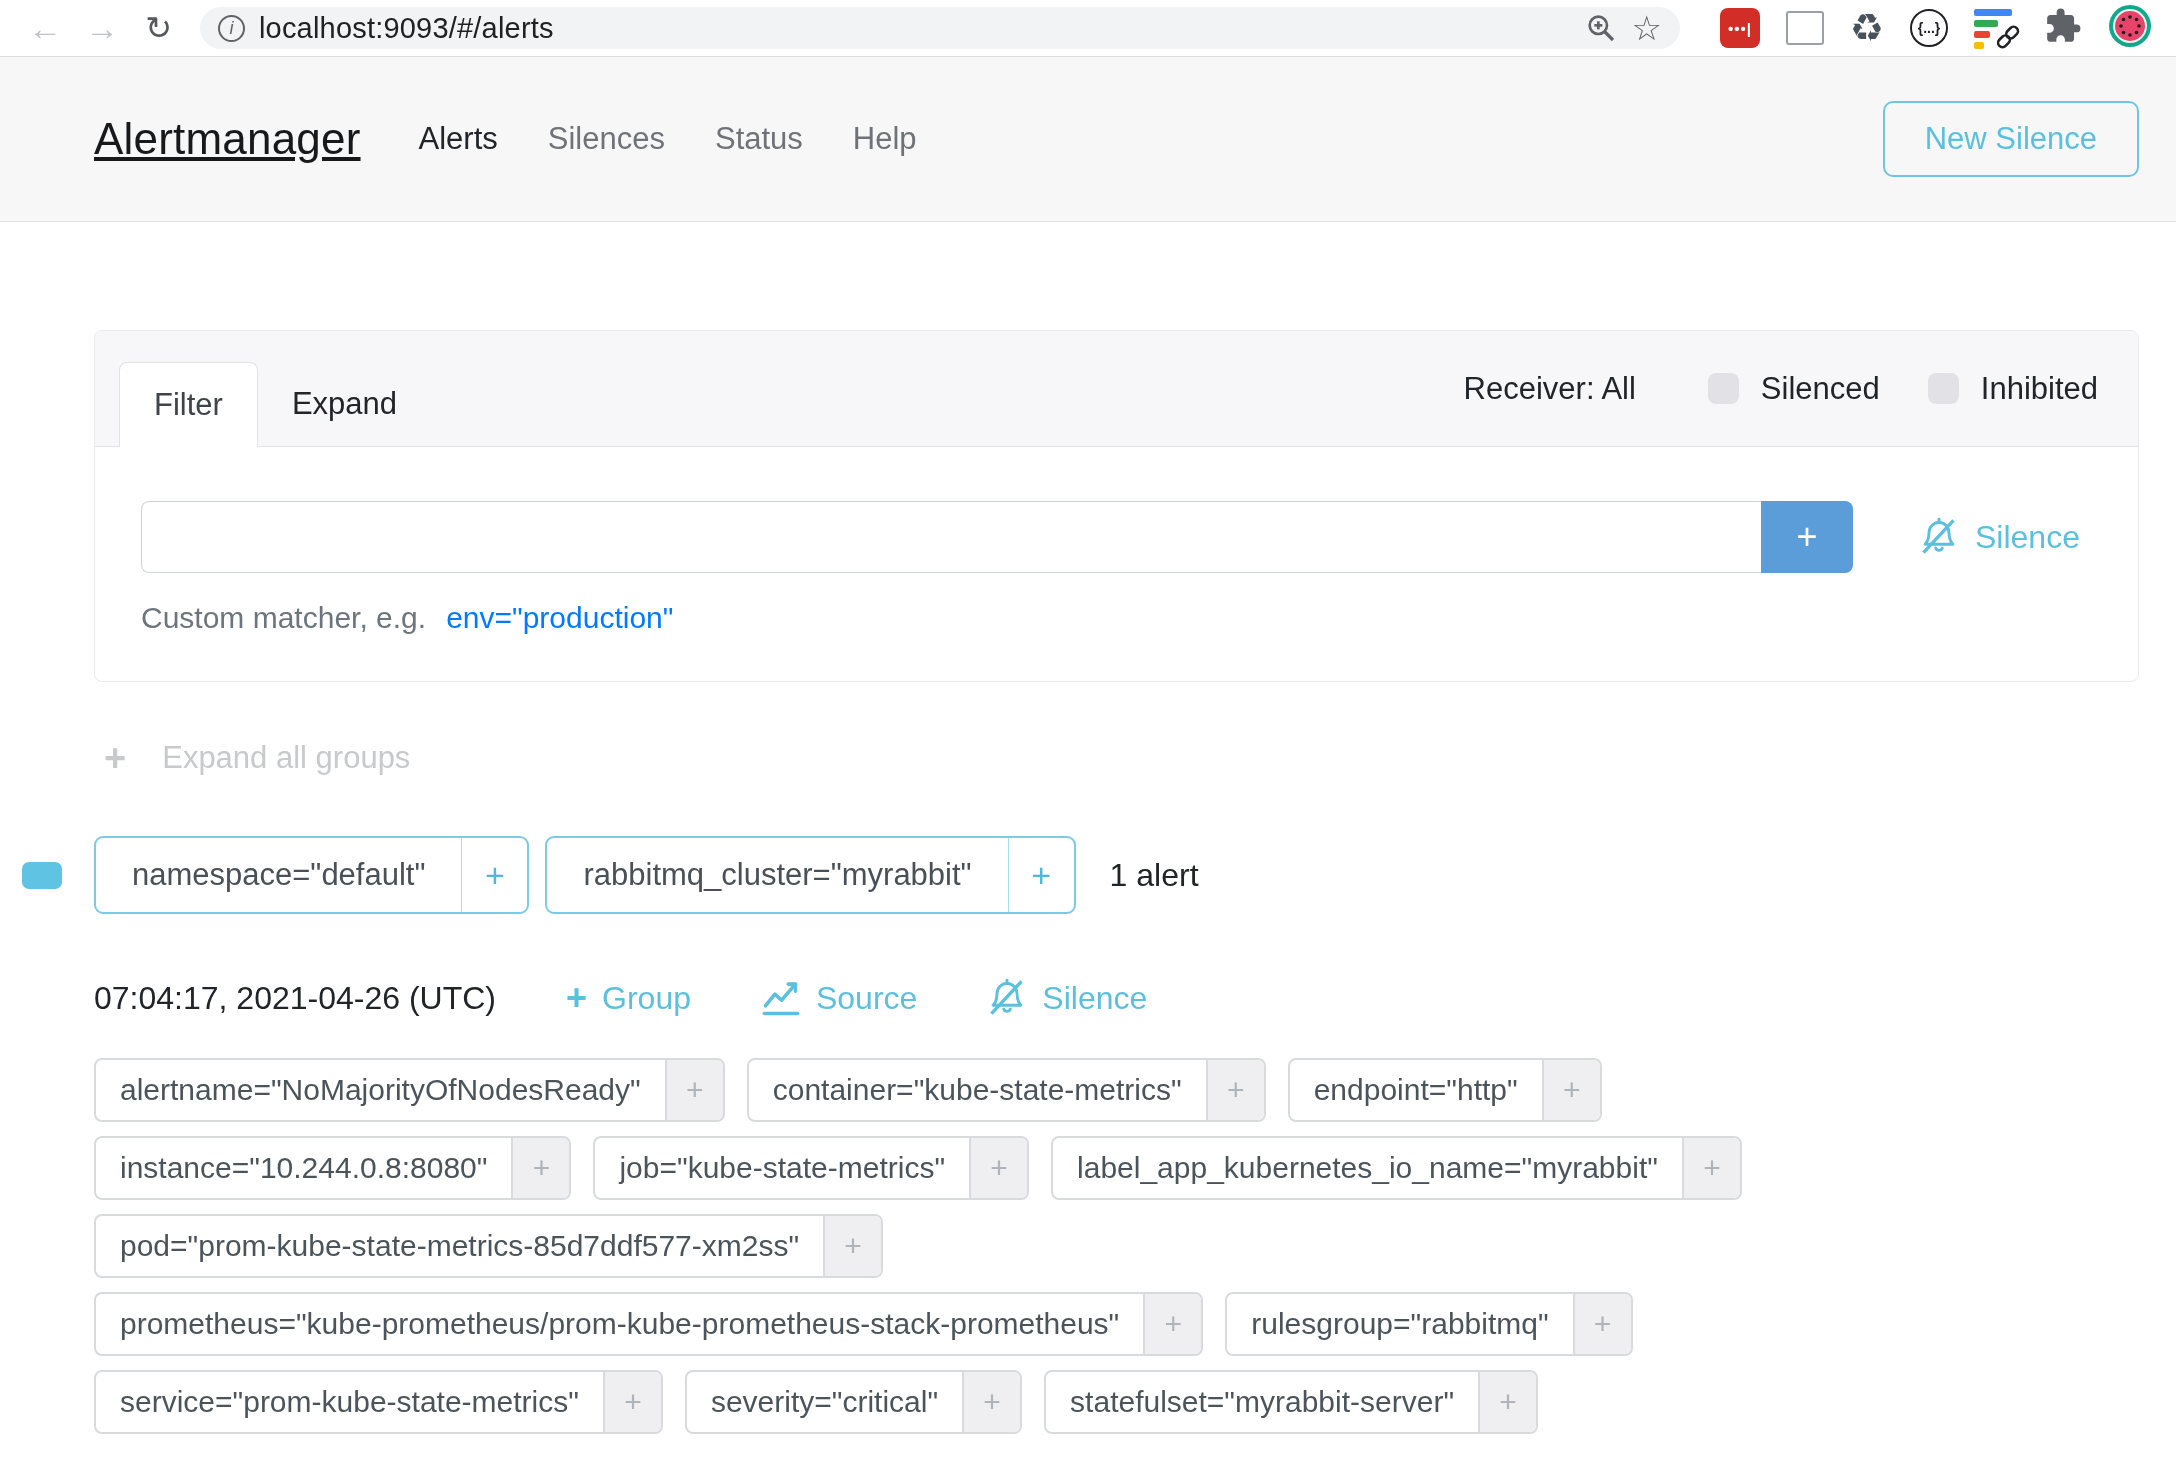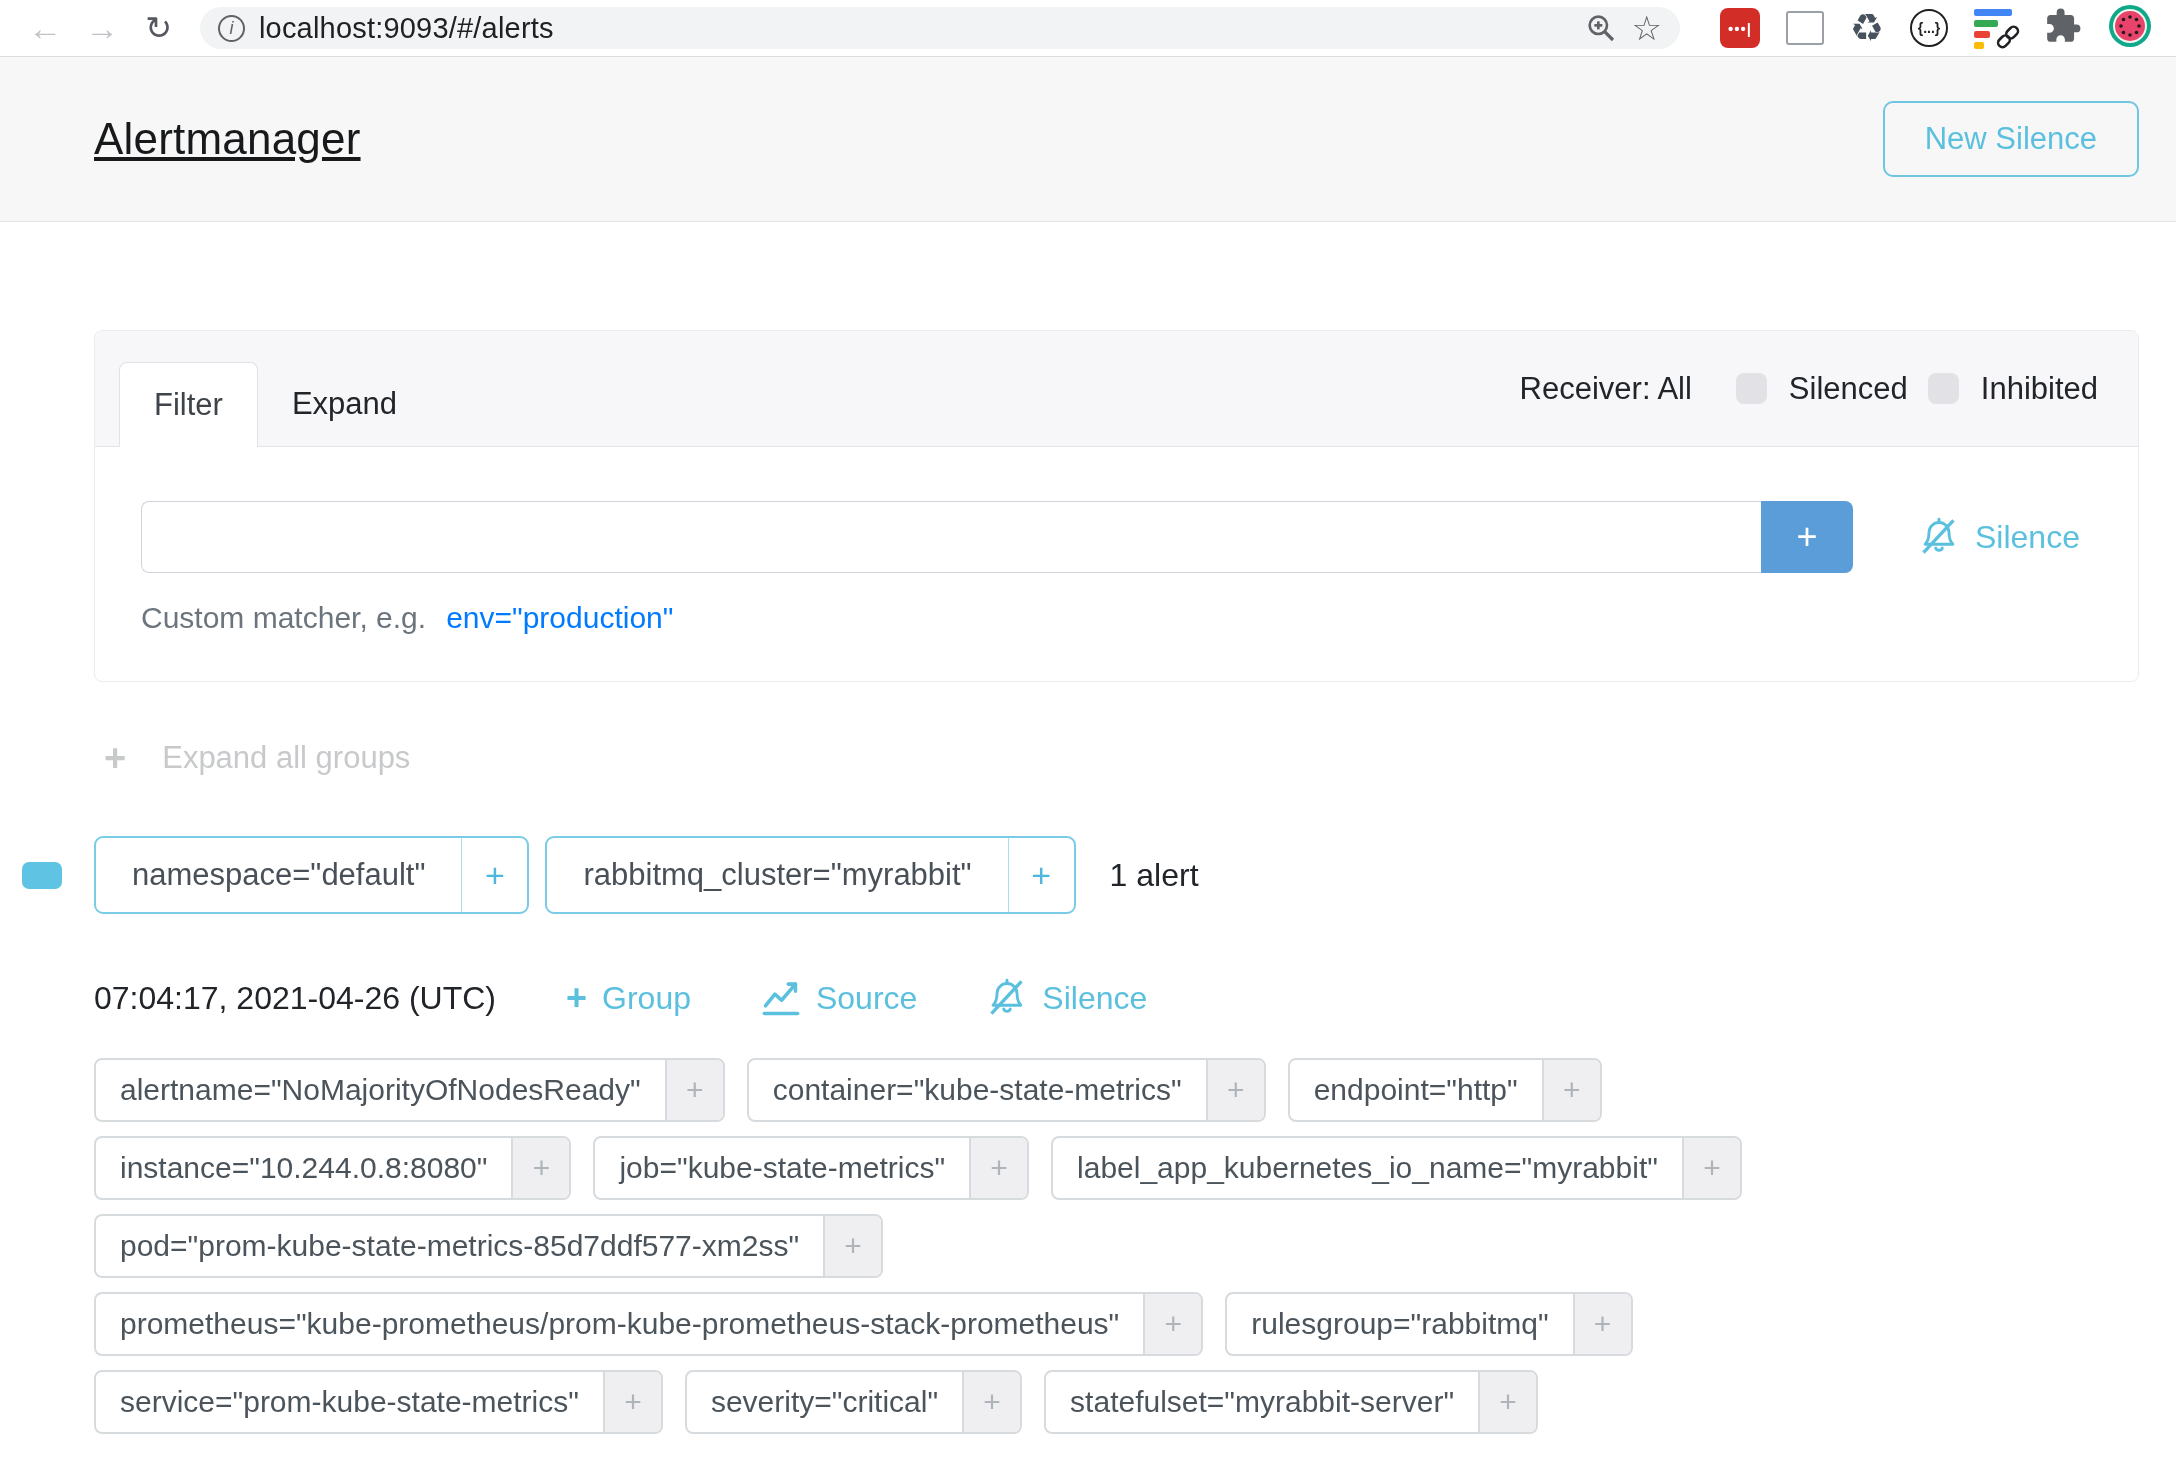--- a/index.html
+++ b/index.html
@@ -49,21 +49,21 @@
   
   main { padding:0; }
   .filter-card { margin:108px 37px 0 94px; border:1px solid #ebebef; border-radius:8px; background:#fff; }
   .card-head { height:116px; background:#f7f7f9; border-bottom:1px solid #e4e4e8;
                border-radius:8px 8px 0 0; display:flex; padding:0 40px 0 24px; }
   .tabs { display:flex; align-items:flex-end; height:100%; }
   .tab { height:85px; padding:0 34px; display:flex; align-items:center; font-size:31px;
          color:#212529; cursor:pointer; }
   .tab.active { background:#fff; border:1px solid #e2e2e6; border-bottom:none; border-radius:8px 8px 0 0;
                 margin-bottom:-1px; color:#3e444a; position:relative; z-index:2; }
-  .head-right { margin-left:auto; display:flex; align-items:center; font-size:31px; color:#212529; }
+  .head-right { margin-left:auto; display:flex; align-items:center; gap:28px; font-size:31px; color:#212529; }
   .head-right .receiver { margin-right:24px; cursor:pointer; }
   .chk { display:flex; align-items:center; gap:22px; margin-left:20px; }
   .chk .box { width:31px; height:31px; border-radius:8px; background:#e2e2e6; cursor:pointer; }
 
   .card-body { padding:54px 46px 46px 46px; }
   .matcher-row { display:flex; align-items:center; }
   .input-group { display:flex; width:1712px; }
   .input-group input { flex:1; height:72px; border:1px solid #ced4da; border-right:none;
                        border-radius:8px 0 0 8px; font-size:30px; padding:0 24px; color:#495057;
                        font-family:inherit; outline:none; }
@@ -162,20 +162,26 @@
             <circle cx="15.5" cy="28.5" r="1.8" fill="#201a1a"></circle>
           <circle cx="13" cy="22" r="1.8" fill="#201a1a"></circle>
             <circle cx="15.5" cy="15.5" r="1.8" fill="#201a1a"></circle>
         </svg>
       </span>
     </div>
   </div>
 
   <header class="app-header">
     <div class="brand">Alertmanager</div>
+    <nav class="app-nav">
+      <a class="active">Alerts</a>
+      <a>Silences</a>
+      <a>Status</a>
+      <a>Help</a>
+    </nav>
     <button class="new-silence">New Silence</button>
   </header>
 
   <main>
 
     <section class="filter-card">
       <div class="card-head">
         <div class="tabs">
           <div class="tab active">Filter</div>
           <div class="tab">Expand</div>

